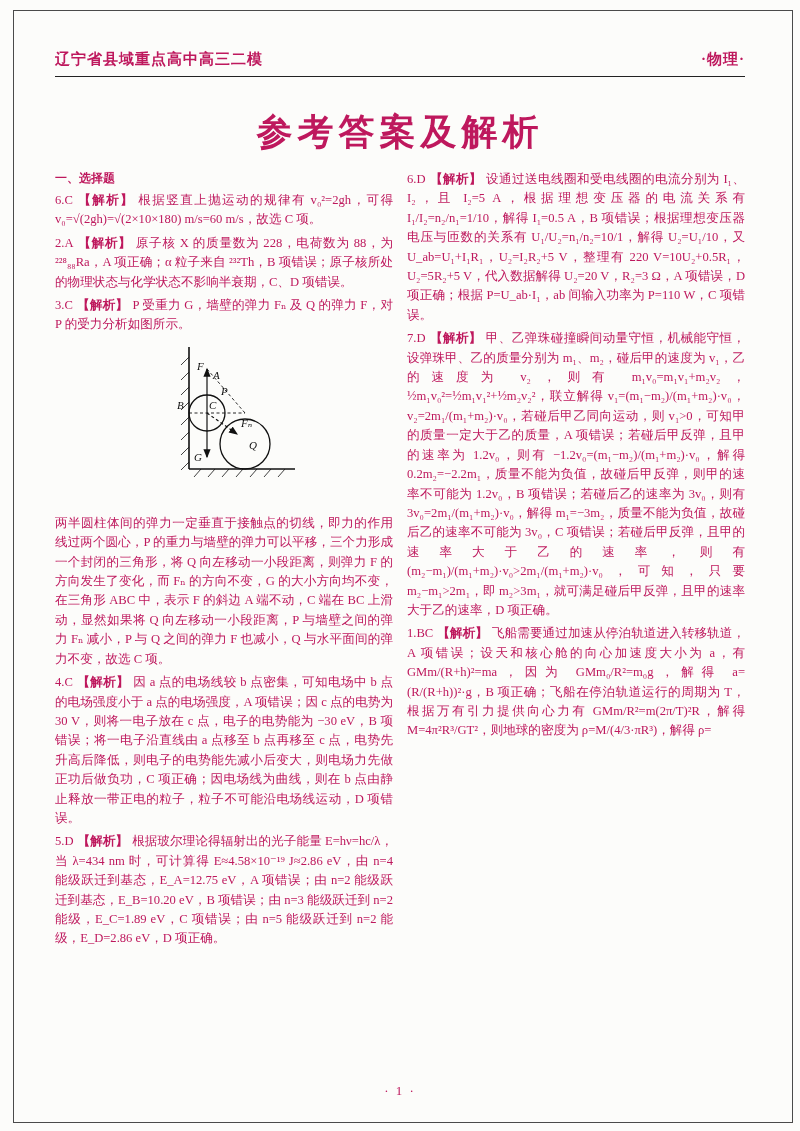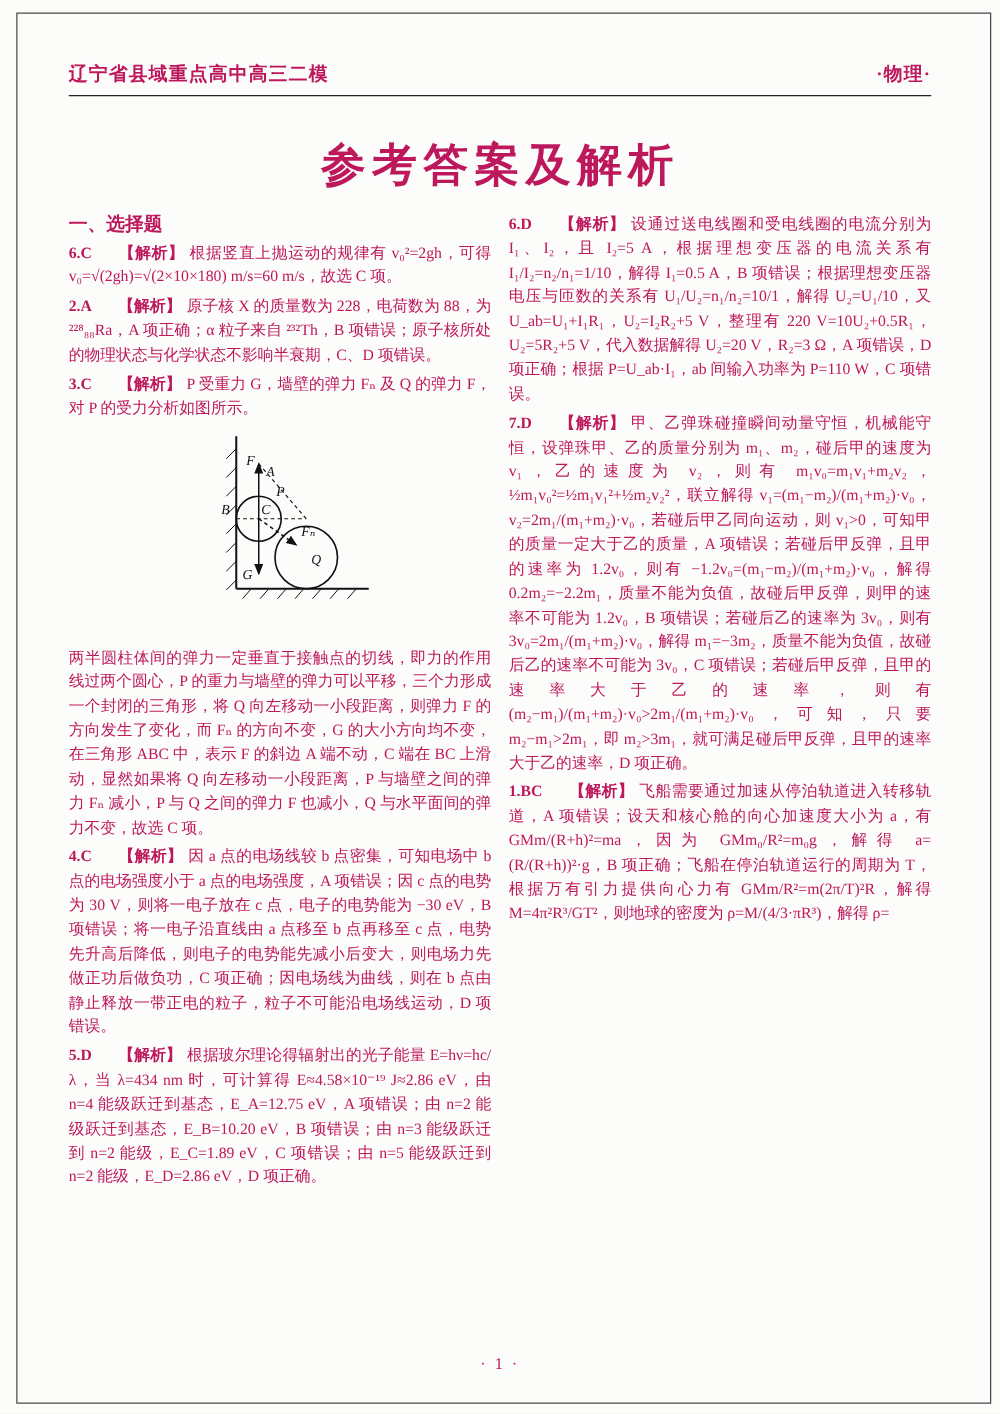--- a/index.html
+++ b/index.html
@@ -49,31 +49,31 @@
   .columns {
     position: absolute;
     left: 55px; top: 170px;
     width: 690px;
     display: flex;
     gap: 14px;
   }
   .col { width: 338px; }
   .section-heading {
     font-weight: bold;
-    font-size: 15px;
+    font-size: 12px;
     margin: 0 0 4px 0;
   }
   p.item {
     font-size: 12.6px;
     line-height: 19.4px;
     text-align: justify;
     margin: 0 0 4px 0;
   }
   p.item-cont { margin-top: -1px; }
-  .label { margin-right: 21px; font-weight: bold; }
+  .label { margin-right: 4px; }
   .tag { font-weight: bold; margin-right: 4px; }
   .figure-wrap {
     text-align: center;
     margin: 3px 0 4px 0;
   }
   svg.diagram { display: inline-block; }
   svg.diagram text {
     font-family: "Liberation Serif", "DejaVu Serif", serif;
     font-style: italic;
     font-size: 11px;

